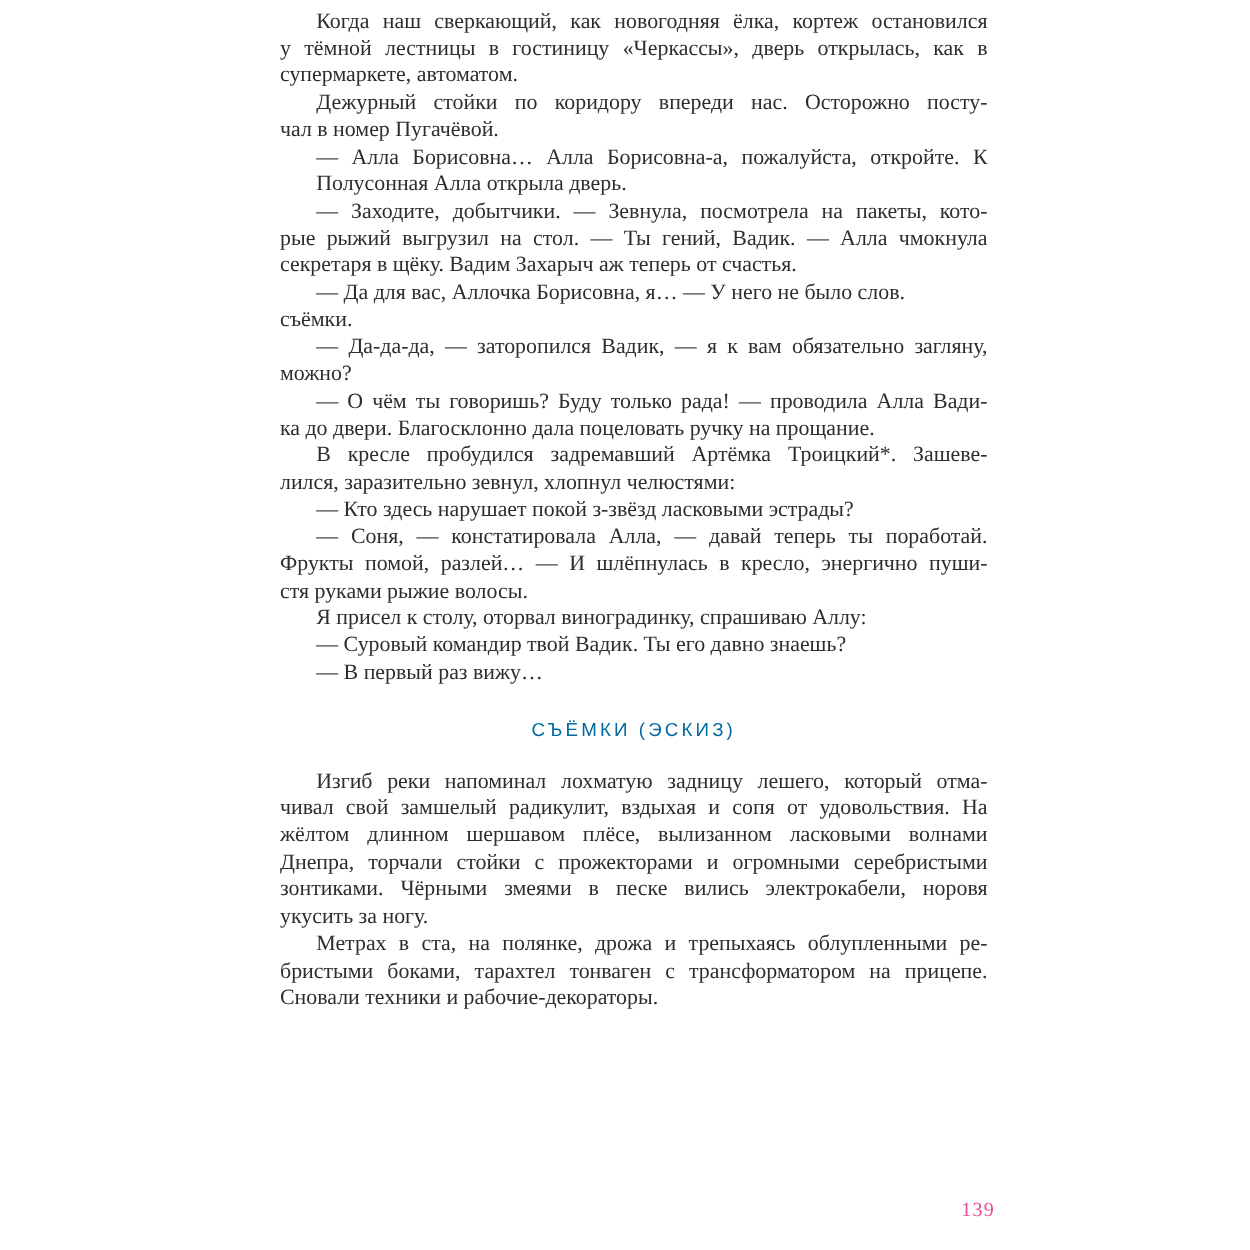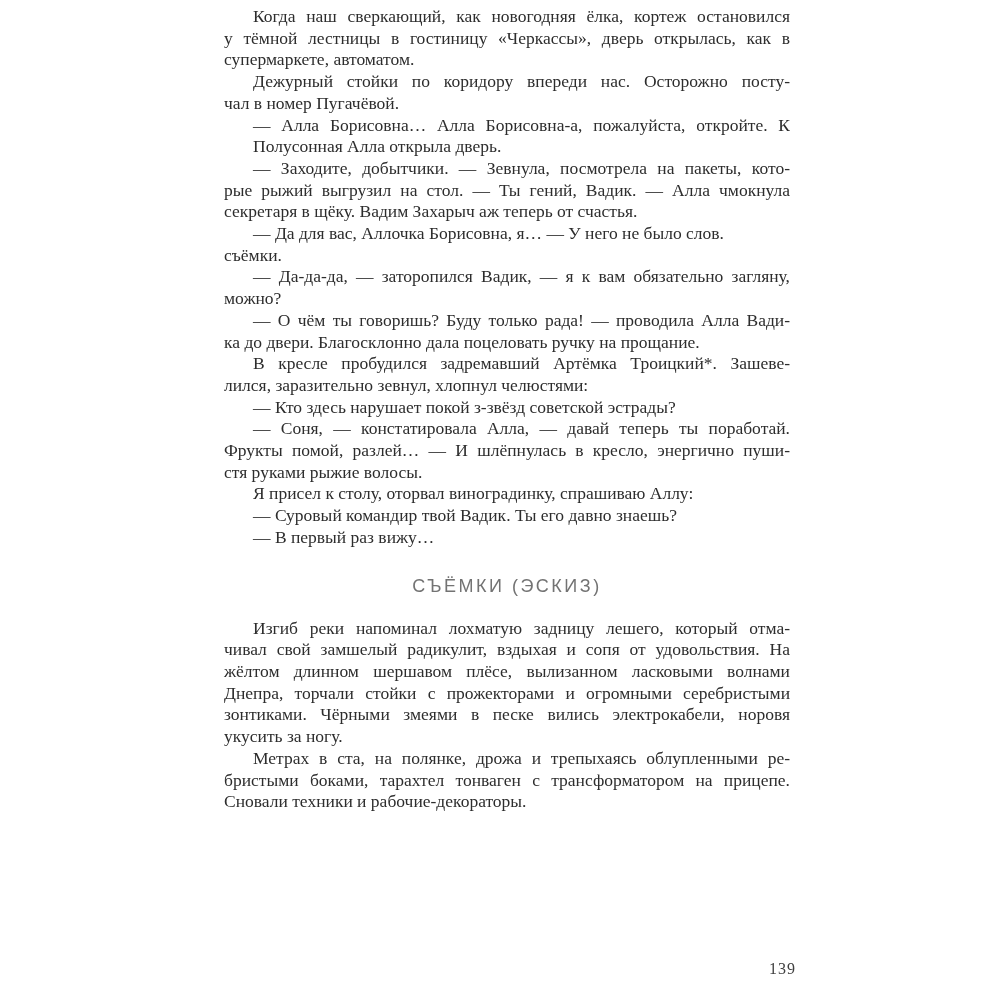--- a/index.html
+++ b/index.html
@@ -28,37 +28,37 @@
     line-height: 21.7px;
     text-align: justify;
     text-align-last: justify;
     white-space: normal;
   }
   .line.last  { text-align-last: left; }
   .line.first { text-indent: 29px; }
   .chapter-heading {
     font-family: "Liberation Sans", sans-serif;
     font-weight: 400;
-    font-size: 18px;
+    font-size: 15px;
     letter-spacing: 2.5px;
     text-align: center;
-    color: #737373;
+    color: #0369a1;
     margin: 27px 0 21px 0;
   }
   section { display: block; }
   section.gap-before { margin-top: 21px; }
   .page-number {
     position: absolute;
     top: 960px;
     left: 224px;
     width: 572px;
     text-align: right;
     font-size: 16px;
     letter-spacing: 1px;
-    color: #404040;
+    color: #ec4899;
     font-family: "Liberation Serif", serif;
   }
 </style>
 </head>
 <body>
 
 <div class="book-page">
   <div class="text-column">
     <section>
         <div class="para">
@@ -93,21 +93,21 @@
         </div>
         <div class="para">
           <div class="line first">— О чём ты говоришь? Буду только рада! — проводила Алла Вади-</div>
           <div class="line last">ка до двери. Благосклонно дала поцеловать ручку на прощание.</div>
         </div>
         <div class="para">
           <div class="line first">В кресле пробудился задремавший Артёмка Троицкий*. Зашеве-</div>
           <div class="line last">лился, заразительно зевнул, хлопнул челюстями:</div>
         </div>
         <div class="para">
-          <div class="line first last">— Кто здесь нарушает покой з-звёзд советской эстрады?</div>
+          <div class="line first last">— Кто здесь нарушает покой з-звёзд ласковыми эстрады?</div>
         </div>
         <div class="para">
           <div class="line first">— Соня, — констатировала Алла, — давай теперь ты поработай.</div>
           <div class="line">Фрукты помой, разлей… — И шлёпнулась в кресло, энергично пуши-</div>
           <div class="line last">стя руками рыжие волосы.</div>
         </div>
         <div class="para">
           <div class="line first last">Я присел к столу, оторвал виноградинку, спрашиваю Аллу:</div>
         </div>
         <div class="para">

